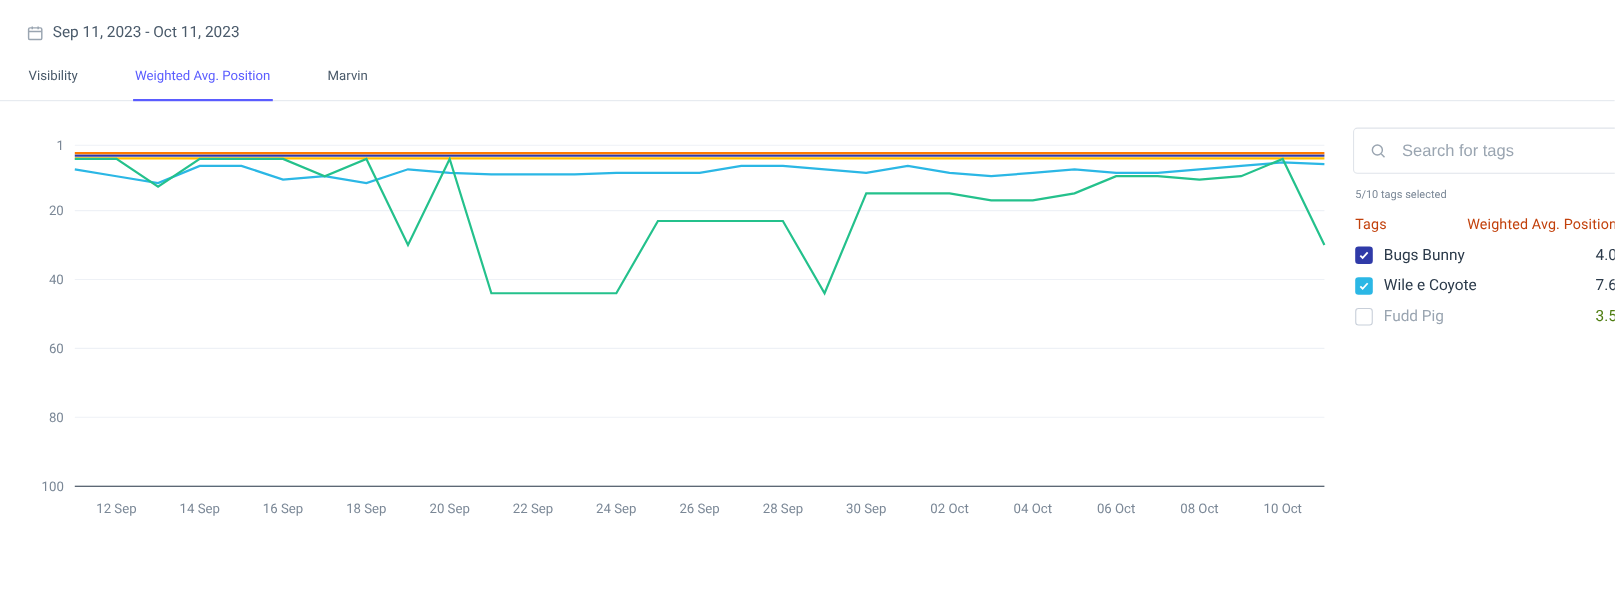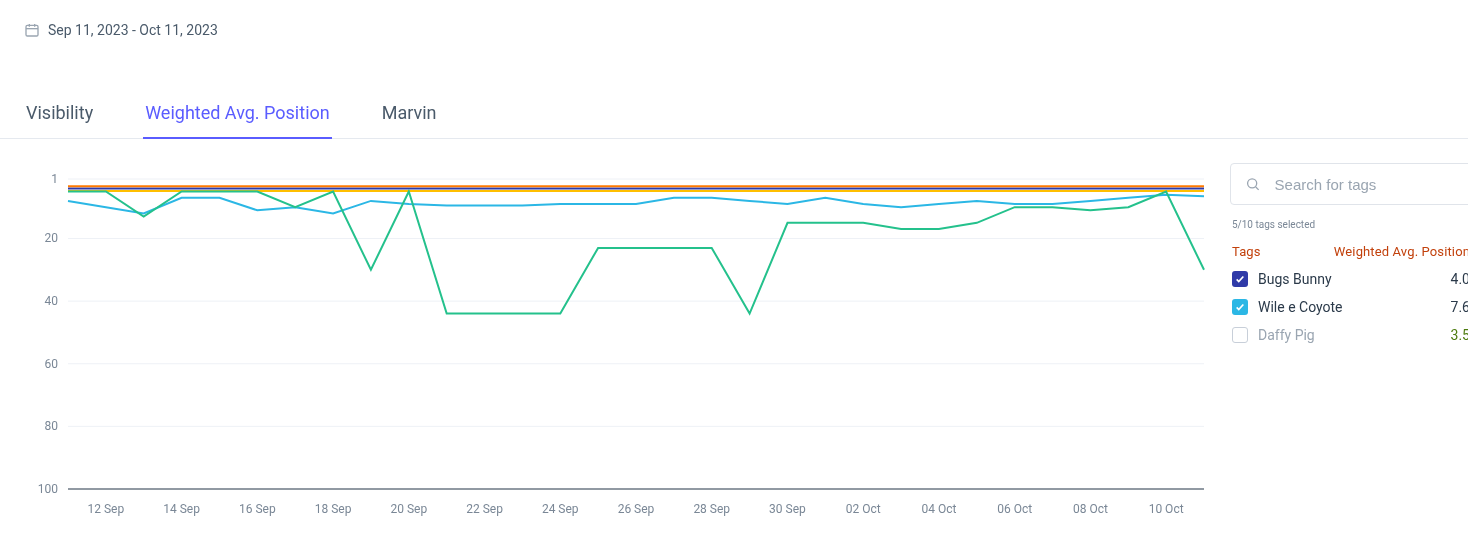--- a/index.html
+++ b/index.html
@@ -31,27 +31,26 @@
   }
   .cal-icon { width: 16px; height: 16px; color: #9aa5b1; }
   .tabs {
     display: flex;
     gap: 48px;
     margin-top: 24px;
     padding: 0 24px;
     border-bottom: 1px solid #e5e9ef;
   }
   .tab {
-    font-size: 18px;
+    font-size: 12px;
     color: #4a5a6a;
     padding: 0 2px 14px 2px;
     cursor: pointer;
     border-bottom: 2px solid transparent;
     margin-bottom: -1px;
-    margin-top: 40px;
   }
   .tab.active {
     color: #5a5cff;
     border-bottom-color: #5a5cff;
   }
   .content {
     display: flex;
     padding: 24px 12px 0 0;
   }
   .chart-area {
@@ -228,18 +227,18 @@
           <div class="cb" style="background: rgb(43, 183, 229);">
             <svg viewBox="0 0 24 24" fill="none" stroke="#fff" stroke-width="4">
               <polyline points="4 13 9 18 20 6"></polyline>
             </svg>
           </div>
           <span class="name">Wile e Coyote</span>
           <span class="val">7.6</span>
         </div>
         <div class="legend-row off">
           <div class="cb empty"></div>
-          <span class="name">Daffy Pig</span>
+          <span class="name">Fudd Pig</span>
           <span class="val">3.5</span>
         </div>
       </div>
   </div>
 </div>
 
 </body></html>

